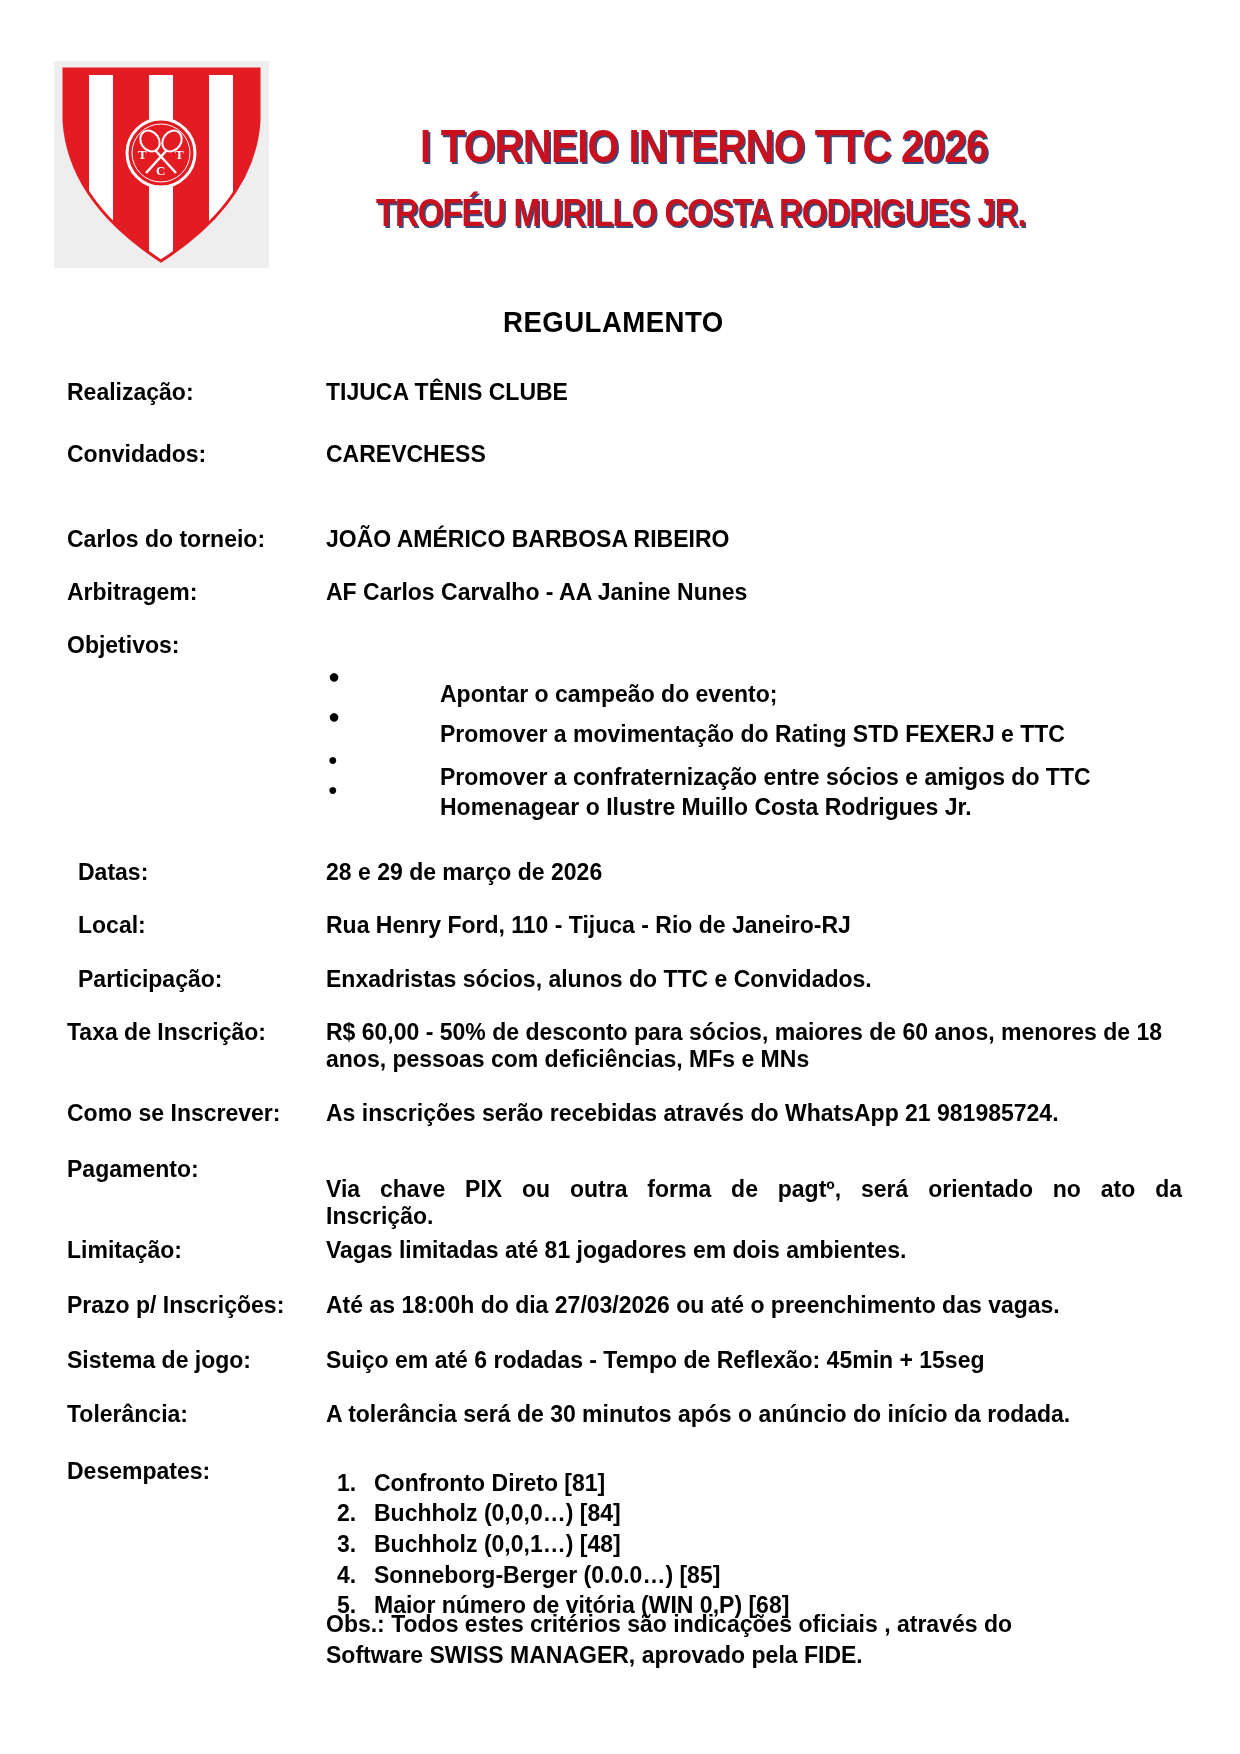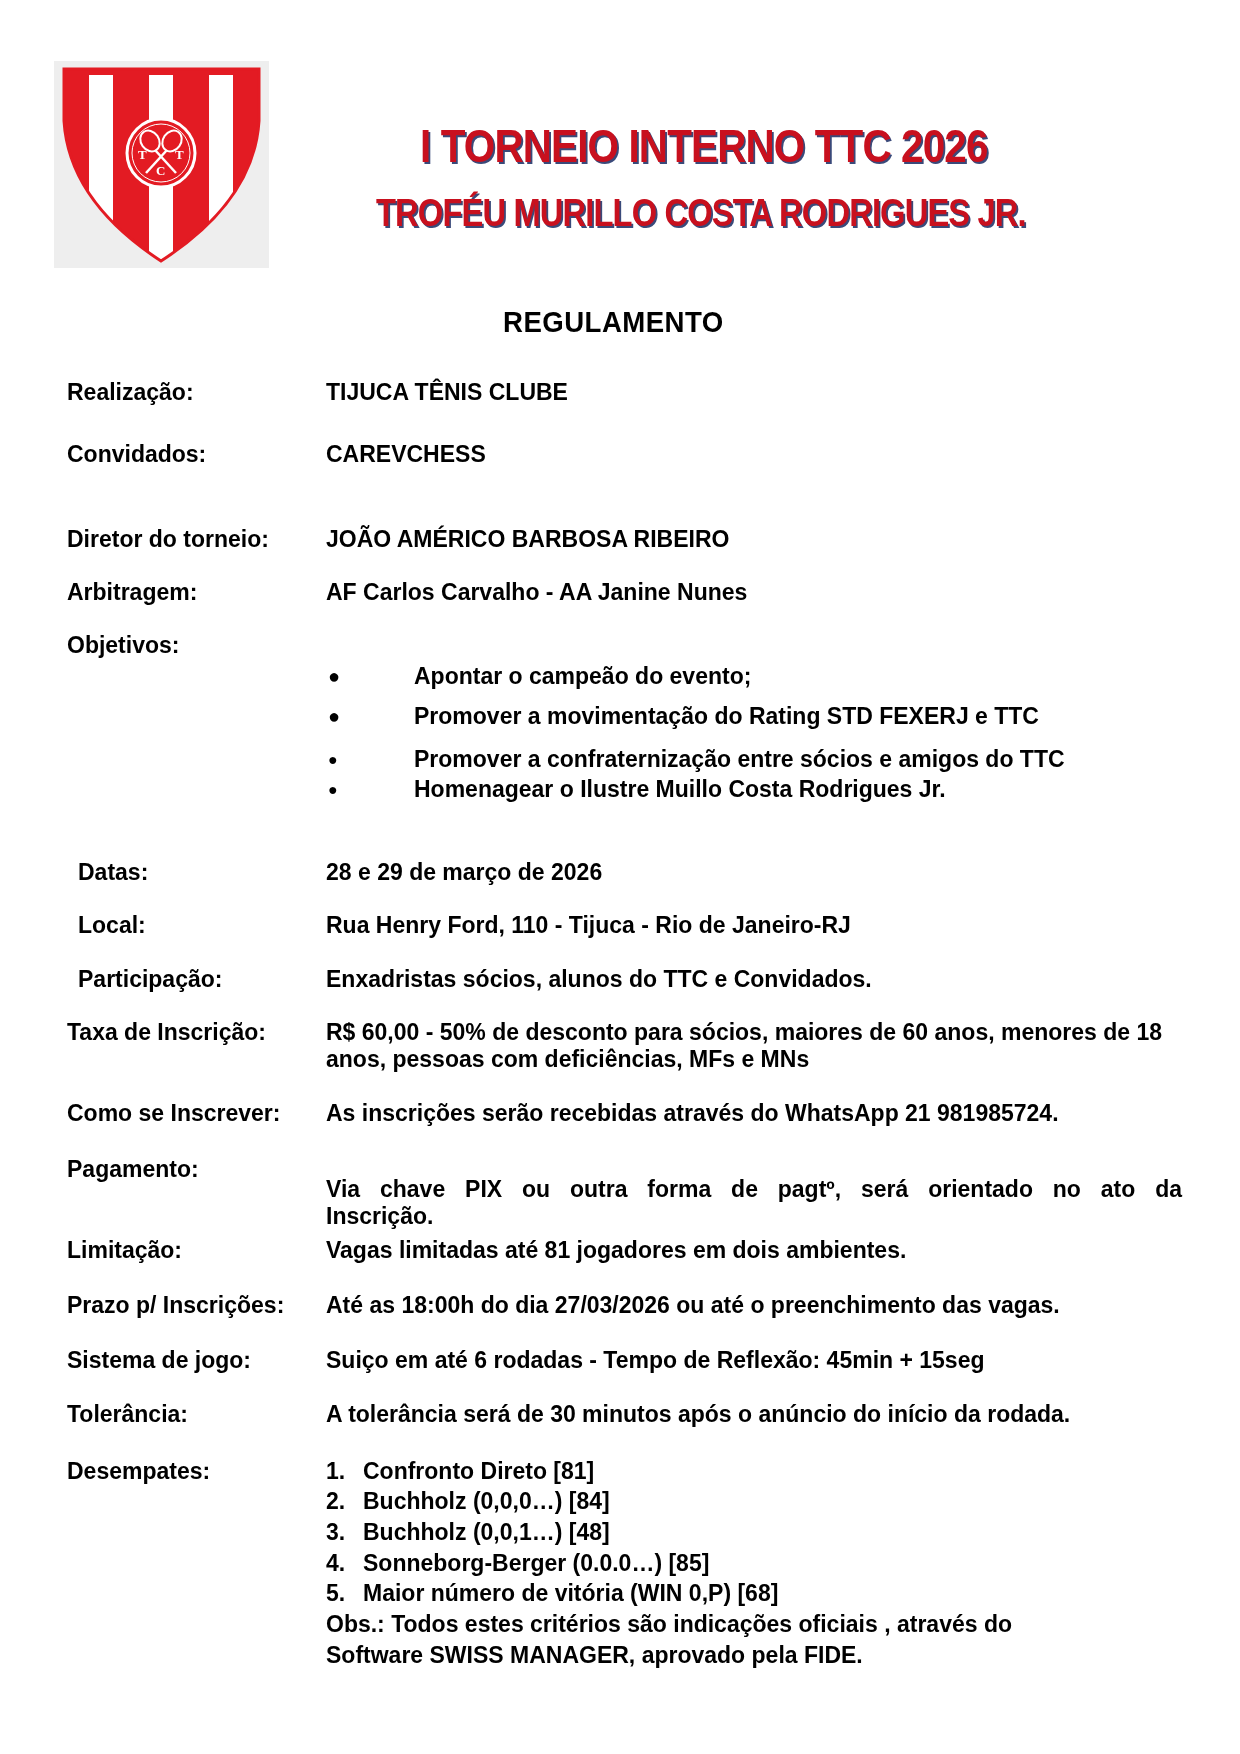--- a/index.html
+++ b/index.html
@@ -16,22 +16,22 @@
   .reg { left:503px; top:305px; font-size:30px; font-weight:bold; letter-spacing:0.5px;
          transform:scaleX(0.92); transform-origin:left center; }
   .row-label, .row-value, .li-text, .bullet, .tb-item, .obs {
     font-size:23px; font-weight:bold; line-height:27px; white-space:nowrap; }
   .row-label { left:67px;text-align:center; }
   .row-label.indent { left:78px; }
   .row-value { left:326px; }
   .row-value.wrap { white-space:normal; width:856px; }
   .row-value.justify { text-align:justify; text-align-last:left; word-spacing:6px;margin-top:20px; }
   .bullet { left:328px; font-size:20px; }
-  .li-text { left:414px; }
-  .tb-item { left:326px; }
+  .li-text { left:440px;margin-top:18px; }
+  .tb-item { left:337px;margin-top:12px; }
   .tb-num { display:inline-block; width:37px; }
   .obs { left:326px; }
 </style>
 </head>
 <body>
 
 <div class="abs logo-box">
   <svg viewBox="0 0 215 207">
     <defs>
       <clipPath id="shieldClip">
@@ -60,21 +60,21 @@
 <div class="abs title t1">I TORNEIO INTERNO TTC 2026</div>
 <div class="abs title t2">TROFÉU MURILLO COSTA RODRIGUES JR.</div>
 <div class="abs reg">REGULAMENTO</div>
 
 <div class="abs row-label" style="top:379px">Realização:</div>
 <div class="abs row-value" style="top:379px">TIJUCA TÊNIS CLUBE</div>
 
 <div class="abs row-label" style="top:441px">Convidados:</div>
 <div class="abs row-value" style="top:441px">CAREVCHESS</div>
 
-<div class="abs row-label" style="top:526px">Diretor do torneio:</div>
+<div class="abs row-label" style="top:526px">Carlos do torneio:</div>
 <div class="abs row-value" style="top:526px">JOÃO AMÉRICO BARBOSA RIBEIRO</div>
 
 <div class="abs row-label" style="top:579px">Arbitragem:</div>
 <div class="abs row-value" style="top:579px">AF Carlos Carvalho - AA  Janine Nunes</div>
 
 <div class="abs row-label" style="top:632px">Objetivos:</div>
 <div>
   <div class="abs bullet" style="top:663px">●</div>
   <div class="abs li-text" style="top:663px">Apontar o campeão do evento;</div>
   <div class="abs bullet" style="top:703px">●</div>

